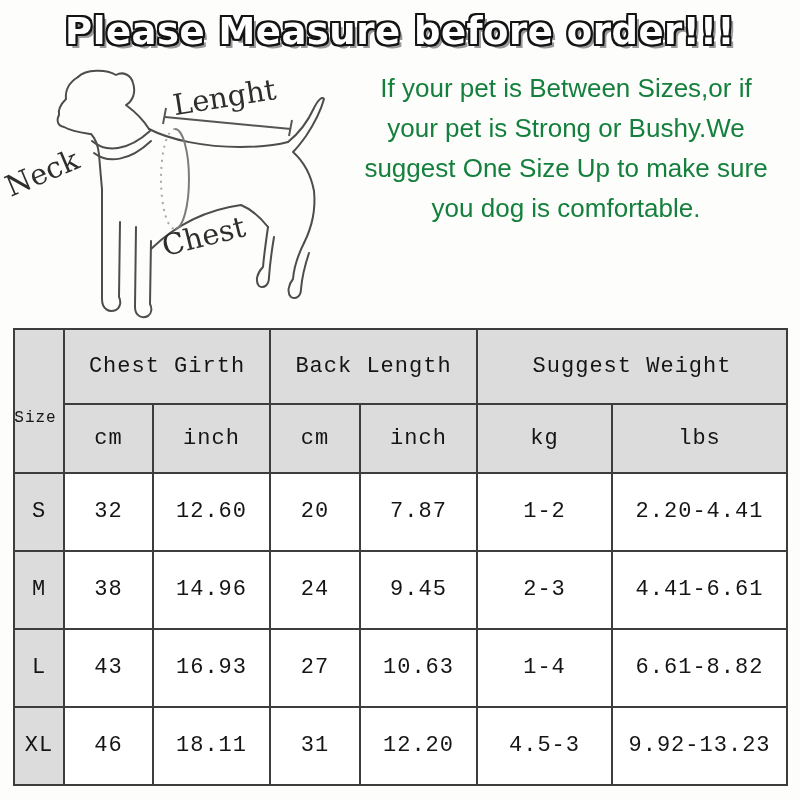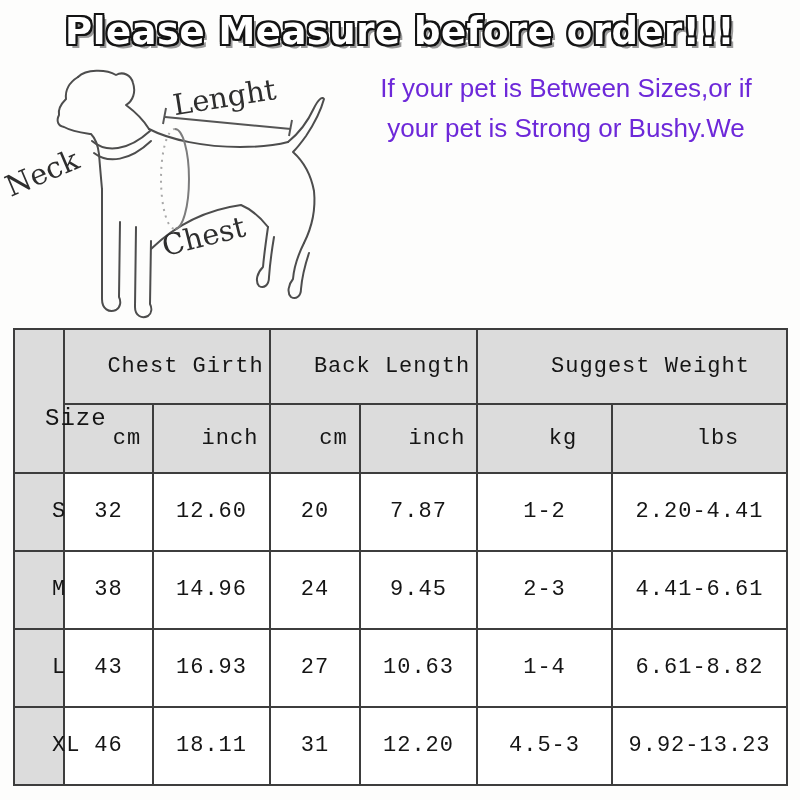--- a/index.html
+++ b/index.html
@@ -24,44 +24,44 @@
       4px 4px 0 #9a9a9a;
     white-space:nowrap;
   }
   
   .dog-wrap{position:absolute;left:0;top:57px;width:360px;height:270px;}
   
   .advice{
     position:absolute;left:338px;top:68px;width:456px;
     text-align:center;
     font-size:26px;line-height:40px;
-    color:#6d28d9;
+    color:#15803d;
     font-weight:400;
   }
   
   table.size-table{
     position:absolute;left:13px;top:328px;
     width:773px;height:458px;
     border-collapse:collapse;table-layout:fixed;
     background:#ffffff;
     font-family:"Liberation Mono",monospace;
     font-size:22px;color:#151515;
   }
   table.size-table td{
     border:2px solid #3d3d3d;
     text-align:center;vertical-align:middle;
     padding:0;letter-spacing:1px;
   }
-  table.size-table td.g{background:#dcdcdc;padding-left:37px;}
+  table.size-table td.g{background:#dcdcdc;}
   tr.hrow1{height:74px;}
   tr.hrow2{height:68px;}
   tr.drow{height:77px;}
   td.corner span{
     display:inline-block;margin-left:-7px;
-    white-space:nowrap;font-size:24px;margin-top:36px;
+    white-space:nowrap;font-size:16px;margin-top:36px;
   }
 </style>
 </head>
 <body>
 
 <div class="title">Please Measure before order!!!</div>
 
 <svg class="dog-wrap" viewBox="0 0 360 270">
   <g fill="none" stroke="#4d4d4d" stroke-width="2" stroke-linecap="round" stroke-linejoin="round">
 
@@ -96,20 +96,22 @@
     <path d="M292 63 L289 79"></path>
   </g>
   <text x="46" y="125" transform="rotate(-23 46 125)" text-anchor="middle" font-family="DejaVu Serif, serif" font-size="29" fill="#2e2e2e">Neck</text>
   <text x="226" y="50" transform="rotate(-9 226 50)" text-anchor="middle" font-family="DejaVu Serif, serif" font-size="29" fill="#2e2e2e">Lenght</text>
   <text x="206" y="189" transform="rotate(-14 206 189)" text-anchor="middle" font-family="DejaVu Serif, serif" font-size="29" fill="#2e2e2e">Chest</text>
 </svg>
 
 <div class="advice">
   <div>If your pet is Between Sizes,or if</div>
   <div>your pet is Strong or Bushy.We</div>
+  <div>suggest One Size Up to make sure</div>
+  <div>you dog is comfortable.</div>
 </div>
 
 <table class="size-table">
   <colgroup>
     <col style="width:50px">
       <col style="width:89px">
       <col style="width:117px">
     <col style="width:90px">
       <col style="width:117px">
       <col style="width:135px">

